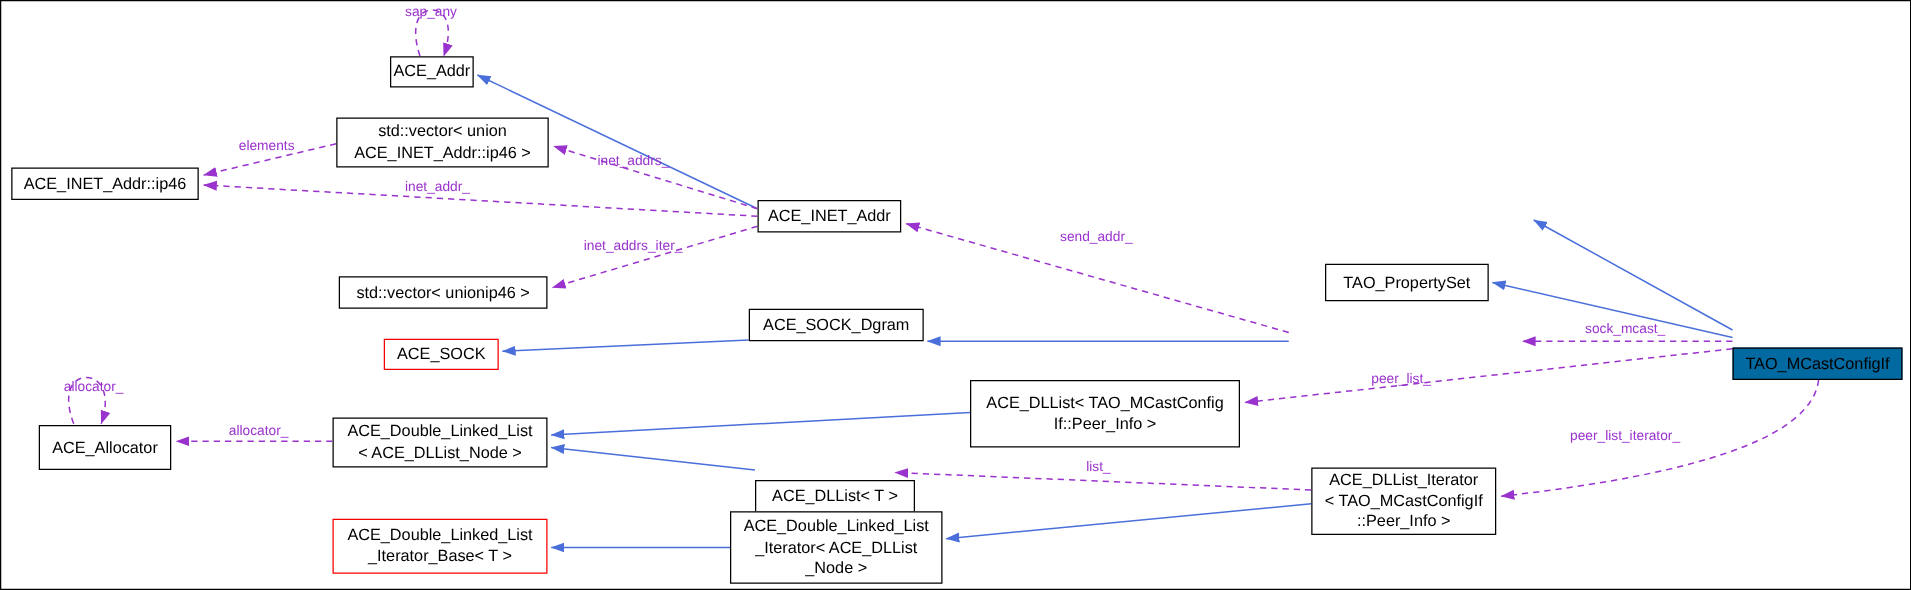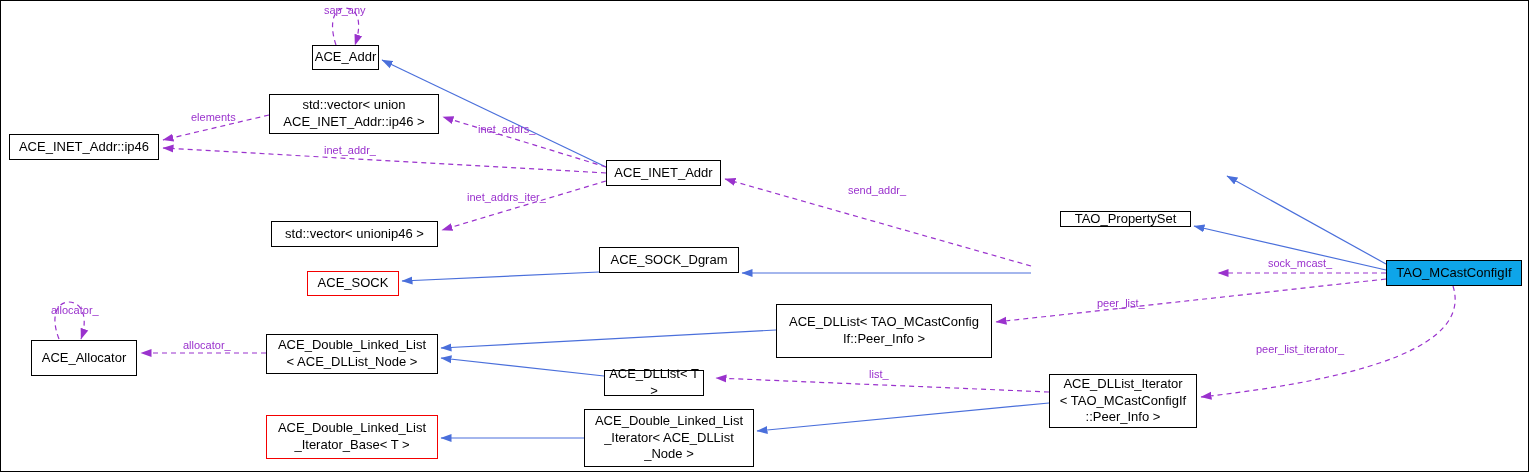--- a/index.html
+++ b/index.html
@@ -20,21 +20,21 @@
     border:1px solid #000000;
     display:flex;align-items:center;justify-content:center;
     text-align:center;
     font-size:13px;line-height:1.3;
     color:#000;
     white-space:pre-line;
     padding:1px 4px;
     cursor:pointer;
     z-index:2;
   }
-  .node.focus{background:#0ea5e9;}
+  .node.focus{background:#0369a1;margin-top:18px;}
   .node.truncated{border-color:#f40000;}
   .elabel{
     position:absolute;
     font-size:11px;
     color:#9a32cd;
     white-space:nowrap;
     z-index:3;
   }
 </style>
 </head>
@@ -78,31 +78,31 @@
       <path d="M1048,391 L715,377" marker-end="url(#arrow-purple)"></path>
       <path d="M1452,285 C1466,330 1415,372 1200,396" marker-end="url(#arrow-purple)"></path>
     </g>
   </svg>
 
   <div class="node" style="left:311px;top:44px;width:67px;height:25px">ACE_Addr</div>
   <div class="node" style="left:268px;top:93px;width:170px;height:40px">std::vector&lt; union
 ACE_INET_Addr::ip46 &gt;</div>
   <div class="node" style="left:8px;top:133px;width:150px;height:26px">ACE_INET_Addr::ip46</div>
   <div class="node" style="left:605px;top:159px;width:115px;height:26px">ACE_INET_Addr</div>
-  <div class="node" style="left:1059px;top:210px;width:131px;height:16px">TAO_PropertySet</div>
+  <div class="node" style="left:1059px;top:210px;width:131px;height:30px">TAO_PropertySet</div>
   <div class="node" style="left:270px;top:220px;width:167px;height:26px">std::vector&lt; unionip46 &gt;</div>
   <div class="node truncated" style="left:306px;top:270px;width:92px;height:25px">ACE_SOCK</div>
   <div class="node" style="left:598px;top:246px;width:140px;height:26px">ACE_SOCK_Dgram</div>
   <div class="node focus" style="left:1385px;top:259px;width:136px;height:26px">TAO_MCastConfigIf</div>
   <div class="node" style="left:775px;top:303px;width:216px;height:54px">ACE_DLList&lt; TAO_MCastConfig
 If::Peer_Info &gt;</div>
   <div class="node" style="left:30px;top:339px;width:106px;height:36px">ACE_Allocator</div>
   <div class="node" style="left:265px;top:333px;width:172px;height:40px">ACE_Double_Linked_List
 &lt; ACE_DLList_Node &gt;</div>
-  <div class="node" style="left:603px;top:369px;width:100px;height:26px">ACE_DLList&lt; T &gt;</div>
+  <div class="node" style="left:603px;top:383px;width:128px;height:26px">ACE_DLList&lt; T &gt;</div>
   <div class="node" style="left:1048px;top:373px;width:148px;height:54px">ACE_DLList_Iterator
 &lt; TAO_MCastConfigIf
 ::Peer_Info &gt;</div>
   <div class="node truncated" style="left:265px;top:414px;width:172px;height:44px">ACE_Double_Linked_List
 _Iterator_Base&lt; T &gt;</div>
   <div class="node" style="left:583px;top:408px;width:170px;height:58px">ACE_Double_Linked_List
 _Iterator&lt; ACE_DLList
 _Node &gt;</div>
 
   <span class="elabel" style="left:323px;top:3px">sap_any</span>

